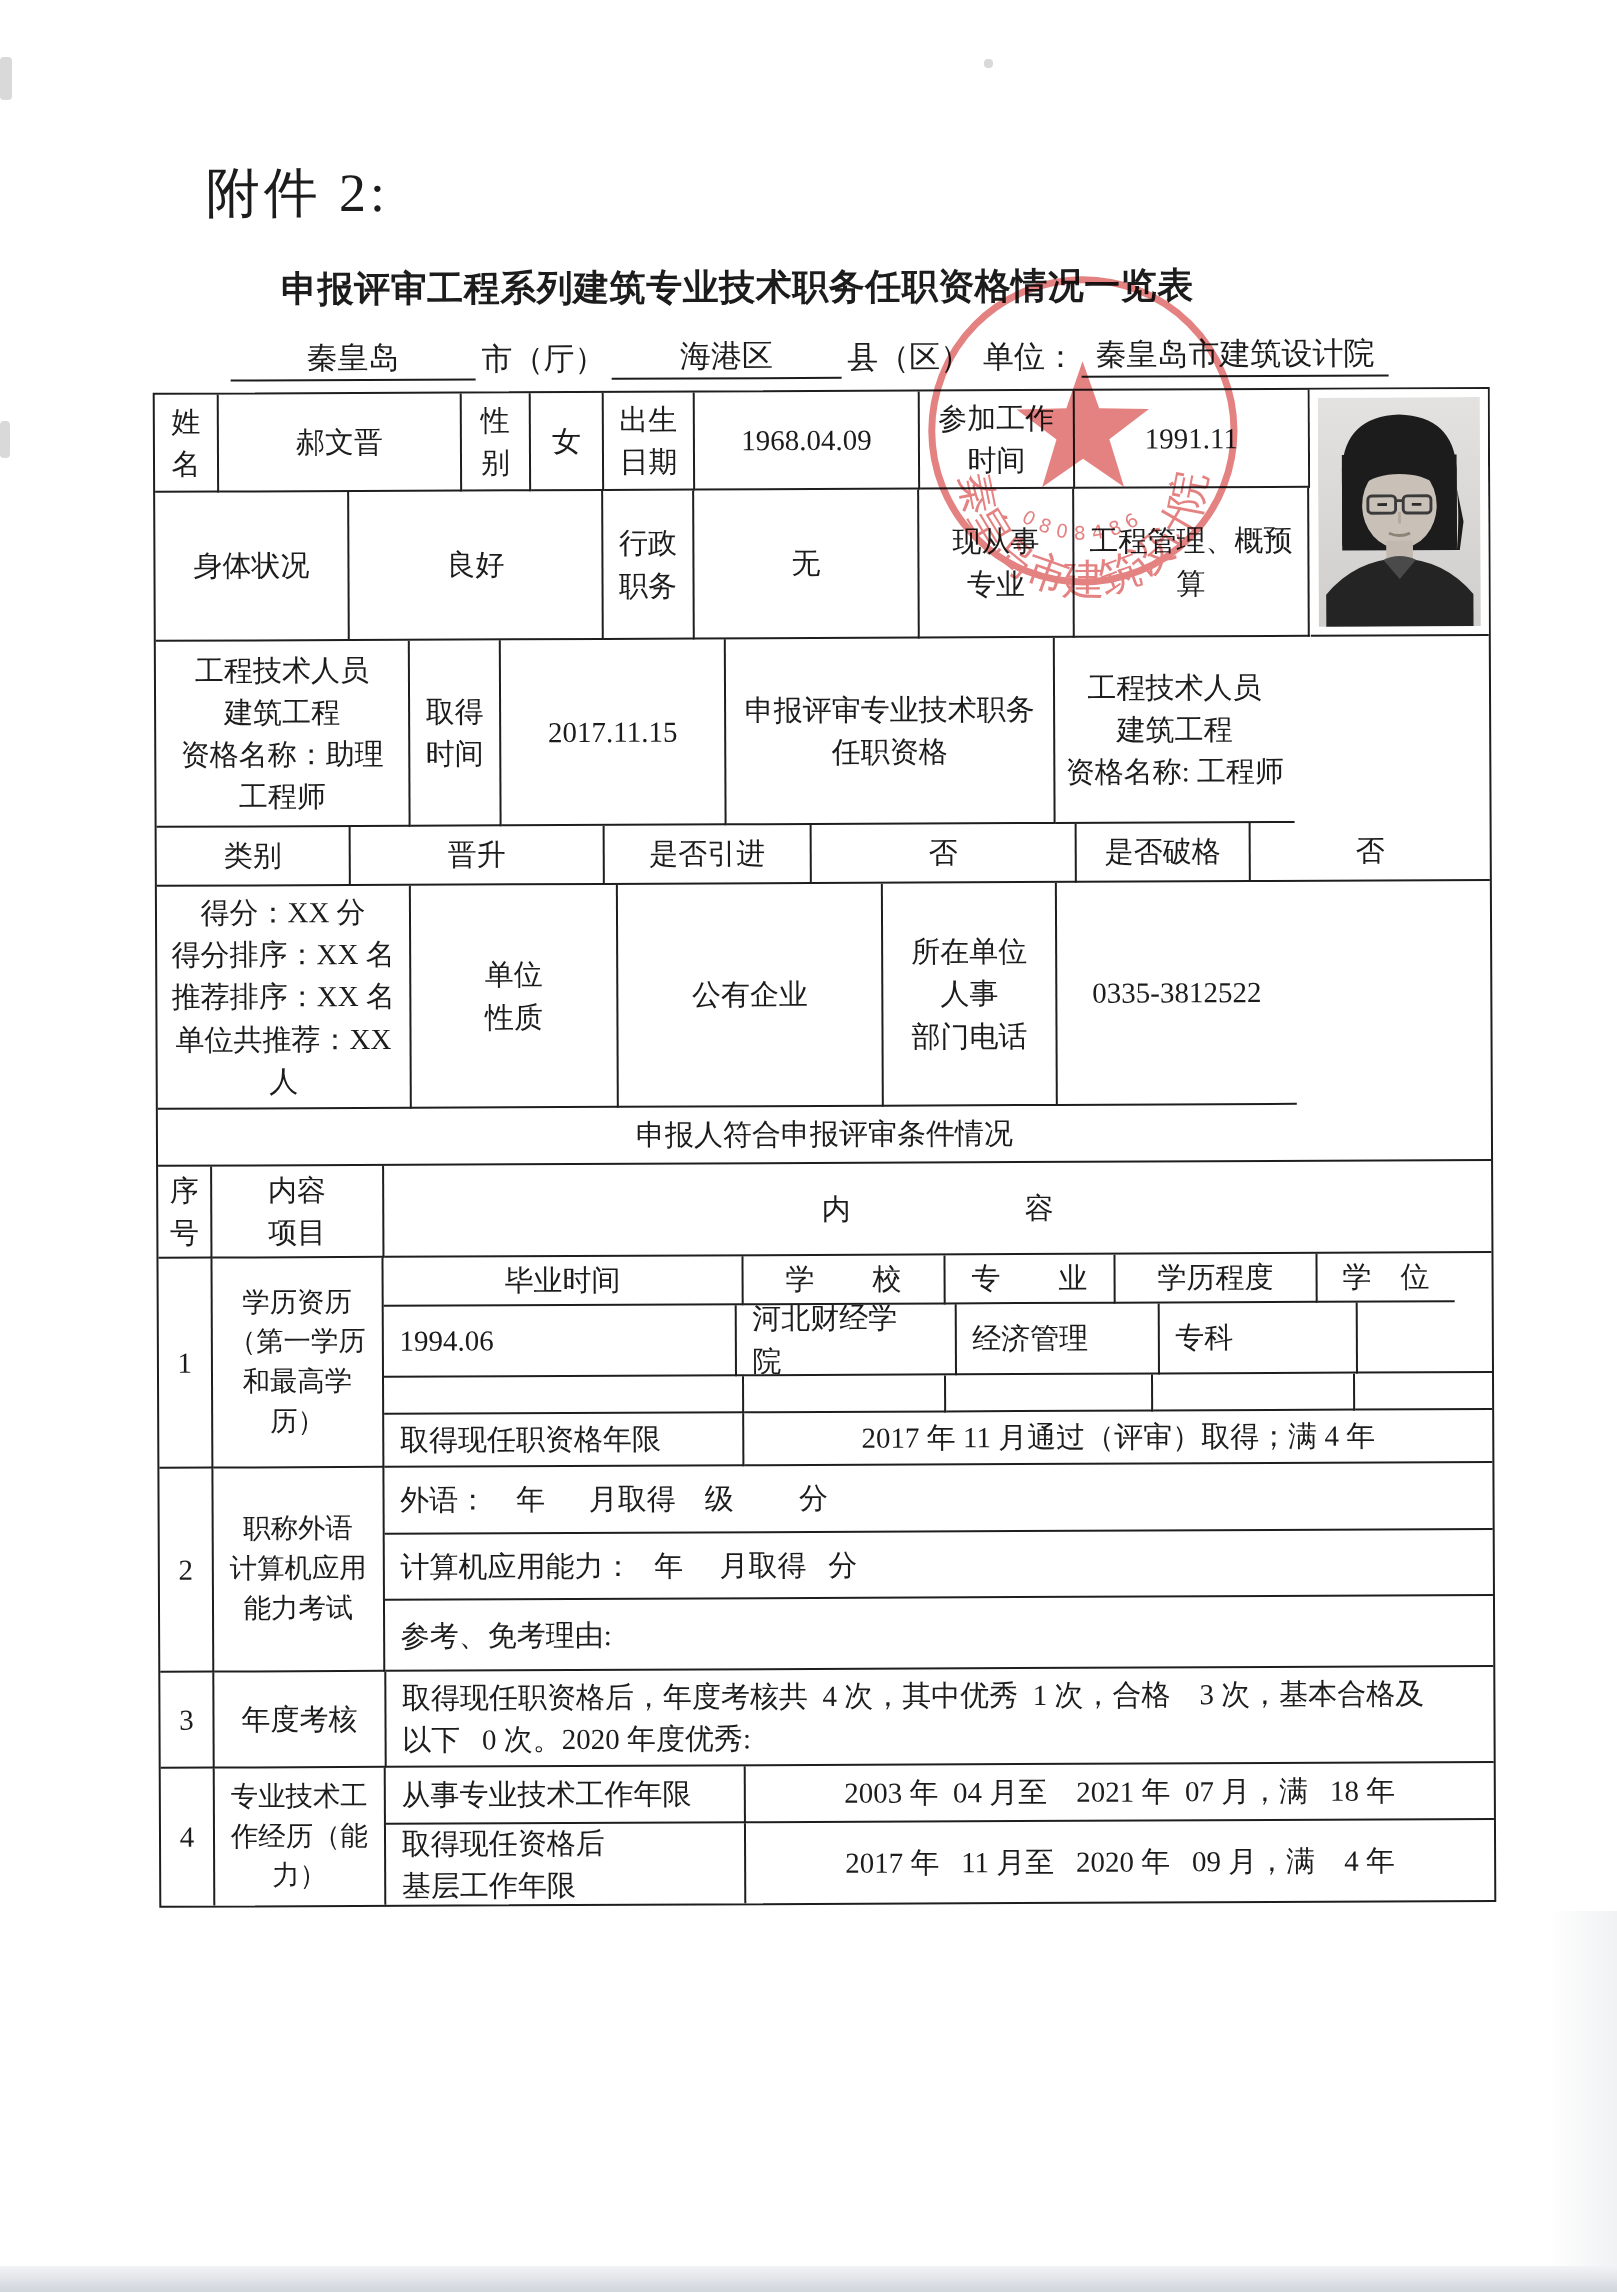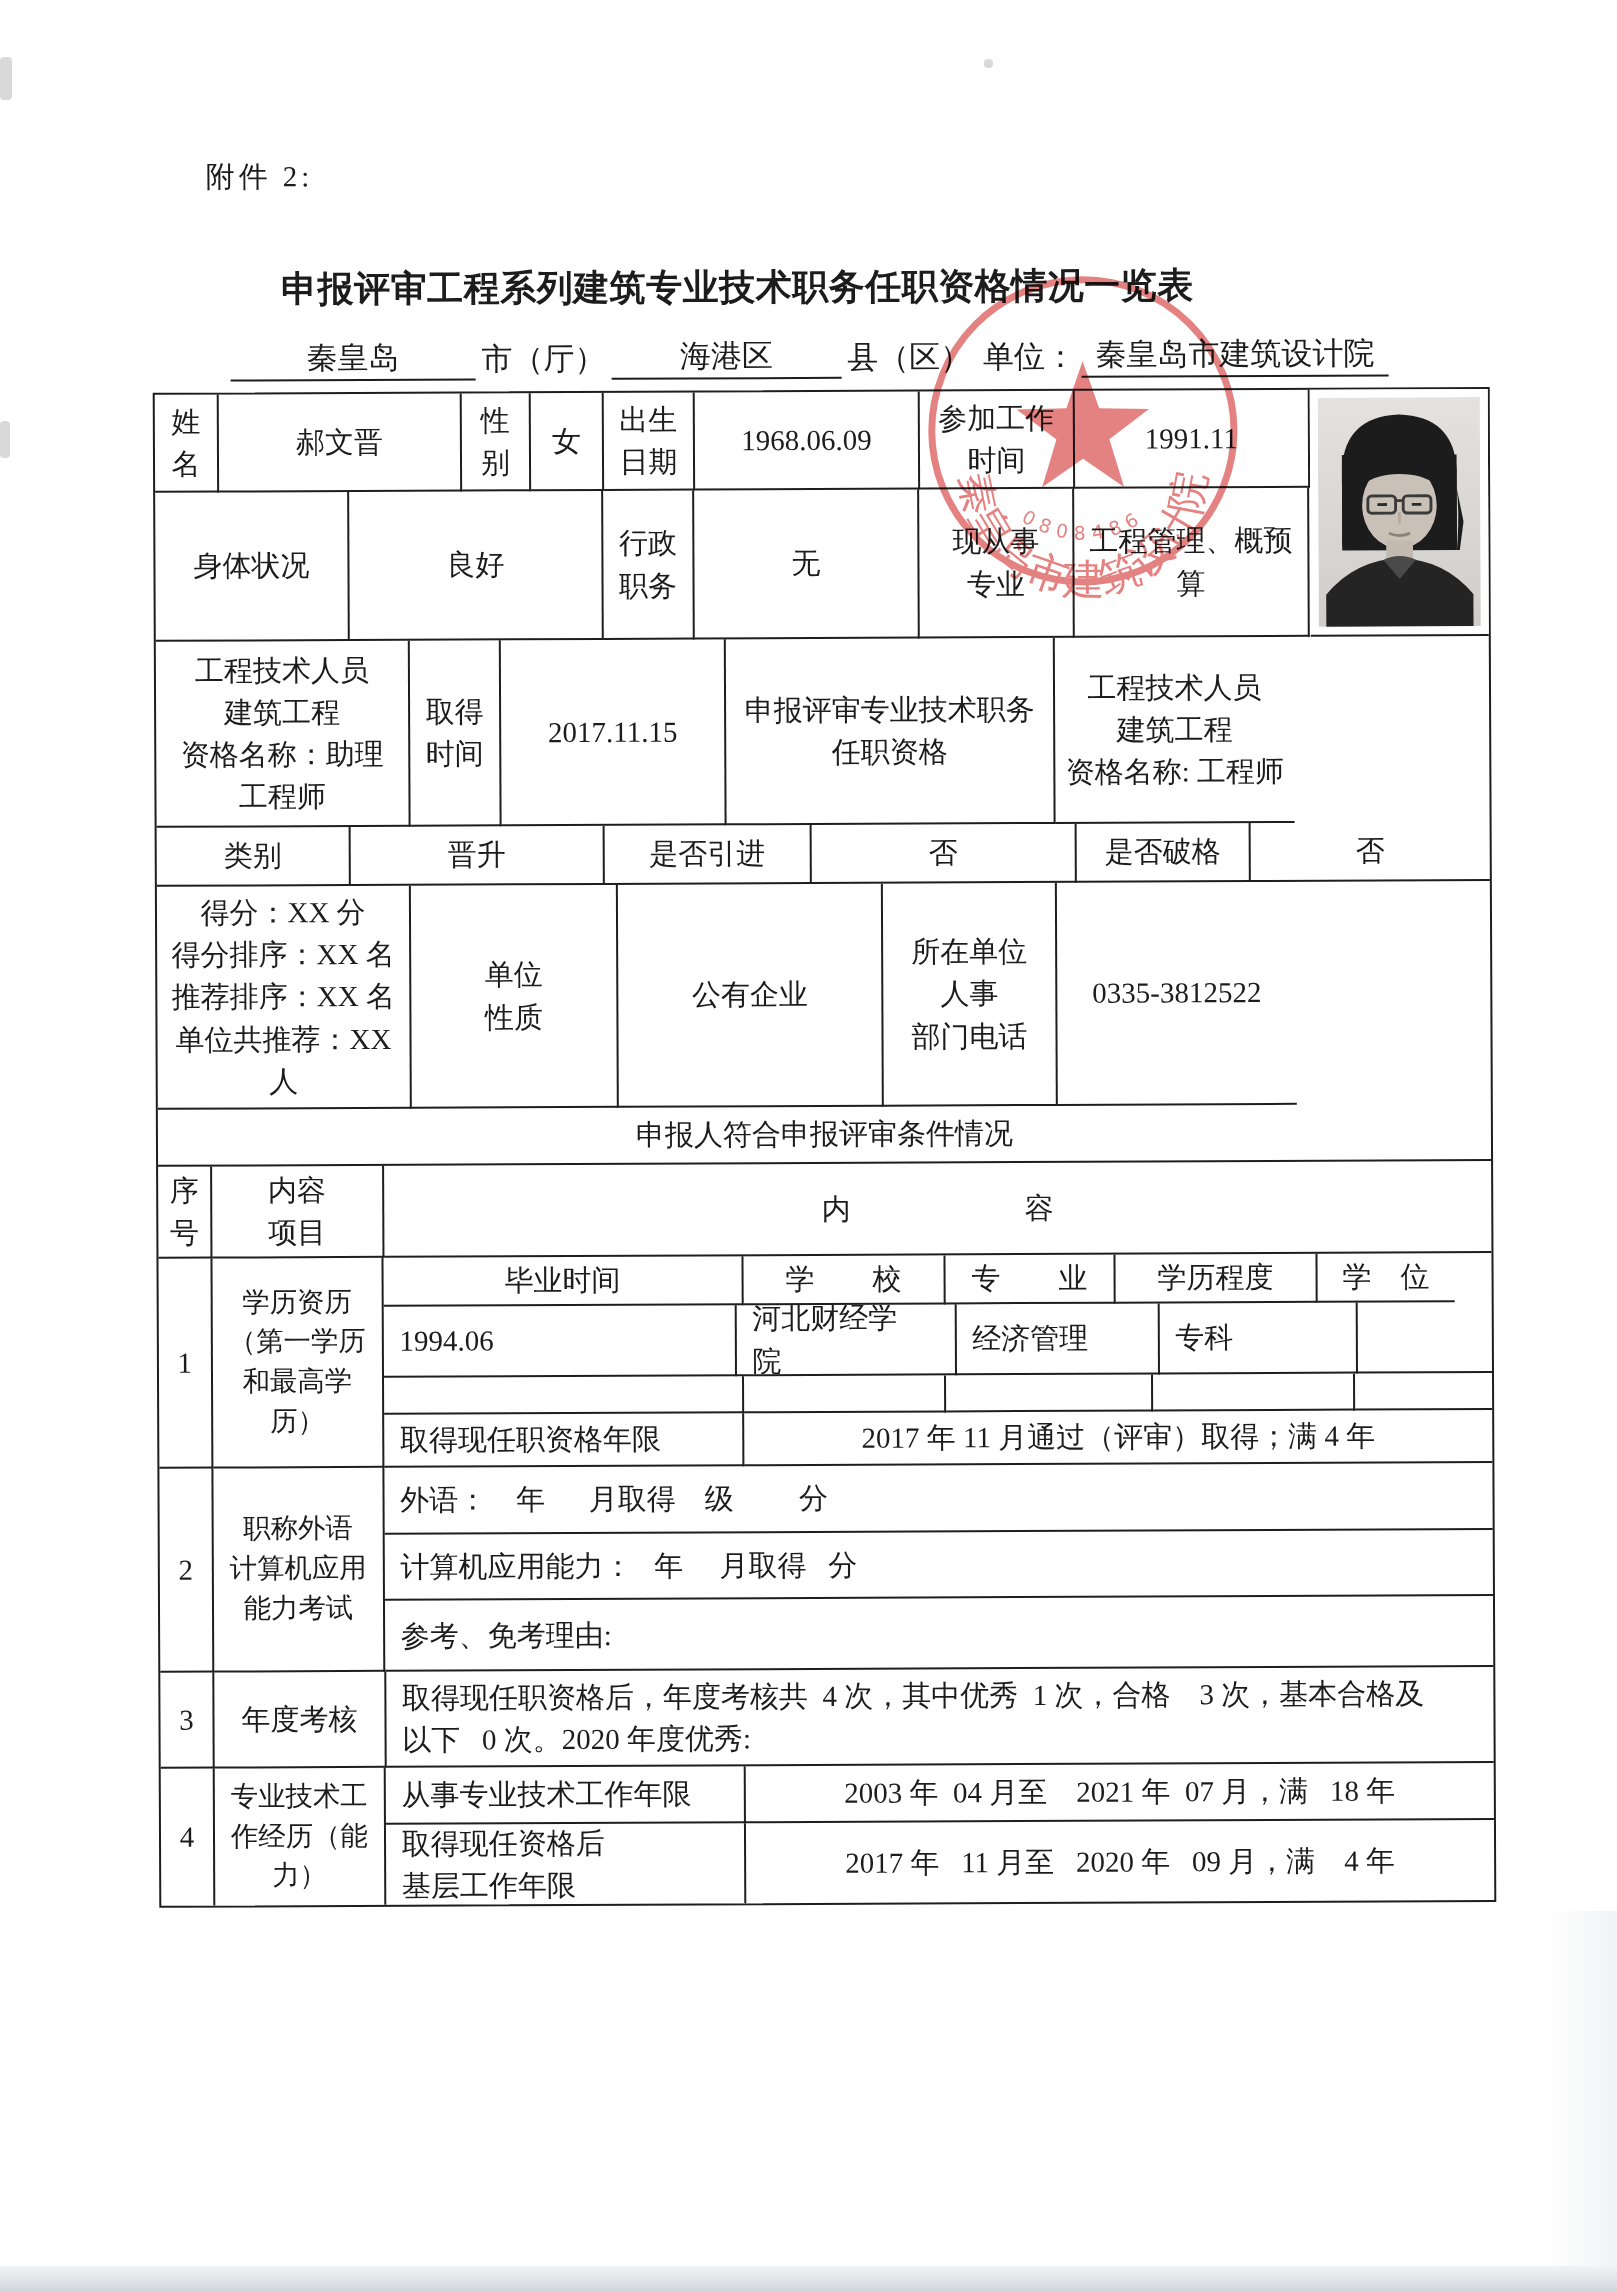--- a/index.html
+++ b/index.html
@@ -1,19 +1,19 @@
 <!DOCTYPE html>
 <html><head>
 <meta charset="utf-8">
 <style>
   html,body{margin:0;padding:0;background:#9a9a9a;}
   .page{position:relative;width:1617px;height:2293px;background:#ffffff;overflow:hidden;
         font-family:"Liberation Serif","DejaVu Serif",serif;color:#1c1c1c;}
   .sheet{position:absolute;left:0;top:0;width:1617px;height:2293px;transform:rotate(-0.25deg);transform-origin:50% 40%;}
-  .attach{position:absolute;left:209px;top:155px;font-size:29px;letter-spacing:3.9px;}
+  .attach{position:absolute;left:209px;top:155px;font-size:54px;letter-spacing:3.9px;}
   .title{position:absolute;left:284px;top:263px;font-size:36px;font-weight:600;letter-spacing:0.5px;white-space:nowrap;}
   .unitline{position:absolute;left:233px;top:335px;font-size:31px;display:flex;align-items:flex-end;white-space:pre;}
   .uline{border-bottom:2.5px solid #1c1c1c;text-align:center;}
   .u1{width:245px;} .u2{width:230px;} .u3{padding:0 13.7px;}
   .seg{padding:0 5.9px;text-align:center;}
 
   .tbl{position:absolute;left:155px;top:390px;width:1333px;border:2.9px solid #1e1e1e;background:transparent;}
   .row{display:flex;}
   .col{display:flex;flex-direction:column;}
   .cell{box-sizing:border-box;border-right:2px solid #1e1e1e;border-bottom:2px solid #1e1e1e;
@@ -54,21 +54,21 @@
         <div class="col" style="width:1155px">
           <div class="row" style="height:98px">
             <div class="cell" style="width:64px">姓
 名</div>
             <div class="cell" style="width:243px">郝文晋</div>
             <div class="cell" style="width:69px">性
 别</div>
             <div class="cell" style="width:73px">女</div>
             <div class="cell" style="width:91px">出生
 日期</div>
-            <div class="cell" style="width:225px">1968.06.09</div>
+            <div class="cell" style="width:225px">1968.04.09</div>
             <div class="cell" style="width:155px">参加工作
 时间</div>
             <div class="cell" style="width:235px">1991.11</div>
           </div>
           <div class="row" style="height:149px">
             <div class="cell" style="width:194px">身体状况</div>
             <div class="cell" style="width:254px">良好</div>
             <div class="cell" style="width:91px">行政
 职务</div>
             <div class="cell" style="width:225px">无</div>

